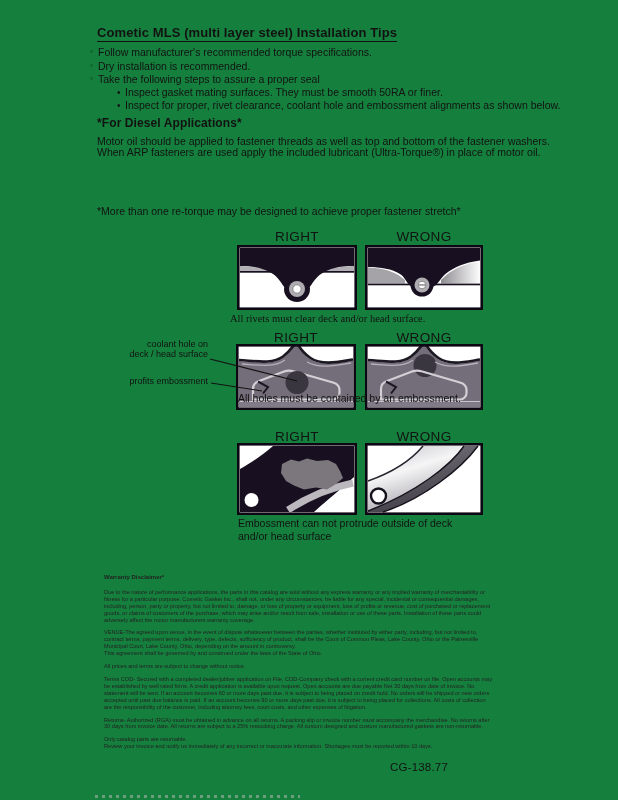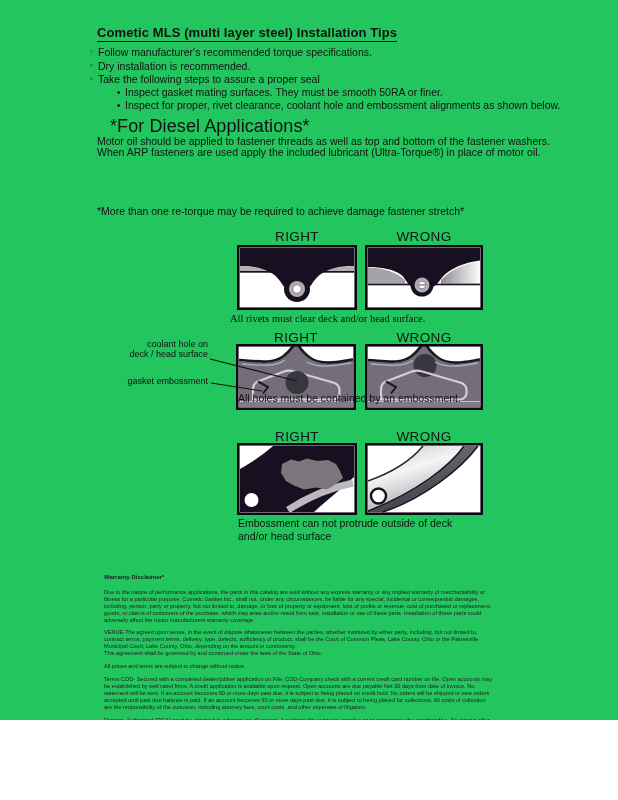--- a/index.html
+++ b/index.html
@@ -1,29 +1,29 @@
 <!DOCTYPE html>
 <html><head>
 <meta charset="utf-8">
 <style>
   html,body{margin:0;padding:0;background:#ffffff;}
-  .page{position:relative;width:618px;height:720px;background:#22c55e;overflow:hidden;
+  .page{position:relative;width:618px;height:800px;background:#15803d;overflow:hidden;
         font-family:"Liberation Sans",sans-serif;color:#121212;}
   .abs{position:absolute;}
 
   .title{left:97px;top:25px;font-size:13px;font-weight:bold;
          border-bottom:1.5px solid #121212;padding-bottom:1px;letter-spacing:.1px;}
 
   .tips{left:90px;top:45px;font-size:10.5px;line-height:13.2px;}
   .tip{white-space:nowrap;}
   .m1{display:inline-block;width:8px;font-size:8px;vertical-align:1.5px;}
   .m2{display:inline-block;width:8px;font-size:10px;}
   .sub{margin-left:27px;}
 
-  .diesel-h{left:110px;top:116px;font-size:18px;font-weight:normal;letter-spacing:.1px;}
+  .diesel-h{left:97px;top:116px;font-size:12px;font-weight:bold;letter-spacing:.1px;}
   .para{left:97px;font-size:10.5px;line-height:11.3px;white-space:pre-line;width:470px;}
   .p1{top:136px;} .p2{top:166px;} .pnote{top:206px;}
 
   .dlabel{font-size:13.5px;letter-spacing:.4px;text-align:center;width:120px;}
   .dlabel.w{width:118px;}
   .caption{font-size:10.5px;white-space:pre-line;line-height:12.5px;}
 
   .panel{display:block;}
 
   .ann{font-size:9px;line-height:9.6px;text-align:right;white-space:pre-line;width:120px;}
@@ -58,21 +58,21 @@
       <span class="m2">•</span><span>Inspect gasket mating surfaces.  They must be smooth 50RA or finer.</span>
     </div>
     <div class="tip sub">
       <span class="m2">•</span><span>Inspect for proper, rivet clearance, coolant hole and embossment alignments as shown below.</span>
     </div>
   </div>
 
   <div class="abs diesel-h">*For Diesel Applications*</div>
   <div class="abs para p1">Motor oil should be applied to fastener threads as well as top and bottom of the fastener washers.
 When ARP fasteners are used apply the included lubricant (Ultra-Torque®) in place of motor oil.</div>
-  <div class="abs para pnote">*More than one re-torque may be required to achieve damage fastener stretch*</div>
+  <div class="abs para pnote">*More than one re-torque may be designed to achieve proper fastener stretch*</div>
 
   <div class="abs dlabel" style="left:237px;top:229px;">RIGHT</div>
   <div class="abs dlabel w" style="left:365px;top:229px;">WRONG</div>
 
   <svg class="abs panel" style="left:237px;top:245px;" width="120" height="65" viewBox="0 0 120 65">
     <rect x="0" y="0" width="120" height="65" fill="#ffffff"></rect>
     <path d="M3,20.8 L46,25.2 L46,26.6 L3,26.6 Z" fill="#b3b0b5"></path>
     <path d="M117,20.8 L74,25.2 L74,26.6 L117,26.6 Z" fill="#b3b0b5"></path>
     <rect x="3" y="26" width="114" height="1.7" fill="#181020"></rect>
     <path d="M3,3 H117 V21 C102,21 92,23.5 84,29 C74,35.5 74,48 60,48 C46,48 46,35.5 36,29 C28,23.5 18,21 3,21 Z" fill="#181020"></path>
@@ -131,21 +131,21 @@
     <path d="M70,18 C83,25.5 101,21 113,19" stroke="#b5b1ba" stroke-width="1.3" fill="none"></path>
     <line x1="3" y1="57.5" x2="115" y2="57.5" stroke="#c8c5cc" stroke-width="1.2"></line>
     <rect x="3" y="58.2" width="112" height="4.8" fill="#817b88"></rect>
     <path d="M16,55.5 L16,45 C16,41.5 18,38.5 21.5,37.2 L47,27.5 C50,26.3 53.5,26.3 56.5,27.3 L95,38.5 C99,39.7 101.5,42.5 101.5,45.8 L101.5,49 C101.5,52.5 98.5,55.5 95,55.5 Z" stroke="#d2cfd5" stroke-width="2.2" fill="none"></path>
     <path d="M21,37.5 L31,43 L26,49.5" stroke="#1c1822" stroke-width="2" fill="none"></path>
     <rect x="1.3" y="1.3" width="115.4" height="63.4" fill="none" stroke="#0d0713" stroke-width="2.6"></rect>
   </svg>
 
   <div class="abs ann" style="left:88px;top:340px;">coolant hole on
 deck / head surface</div>
-  <div class="abs ann" style="left:88px;top:377px;">gasket embossment</div>
+  <div class="abs ann" style="left:88px;top:377px;">profits embossment</div>
 
   <svg class="abs" style="left:208px;top:352px;" width="95" height="42" viewBox="0 0 95 42">
     <line x1="2" y1="7" x2="89" y2="29" stroke="#121212" stroke-width="1.1"></line>
     <line x1="3" y1="31" x2="54" y2="39" stroke="#121212" stroke-width="1.1"></line>
   </svg>
 
   <div class="abs caption" style="left:238px;top:392px;">All holes must be contained by an embossment.</div>
 
   <div class="abs dlabel" style="left:237px;top:429px;">RIGHT</div>
   <div class="abs dlabel w" style="left:365px;top:429px;">WRONG</div>

